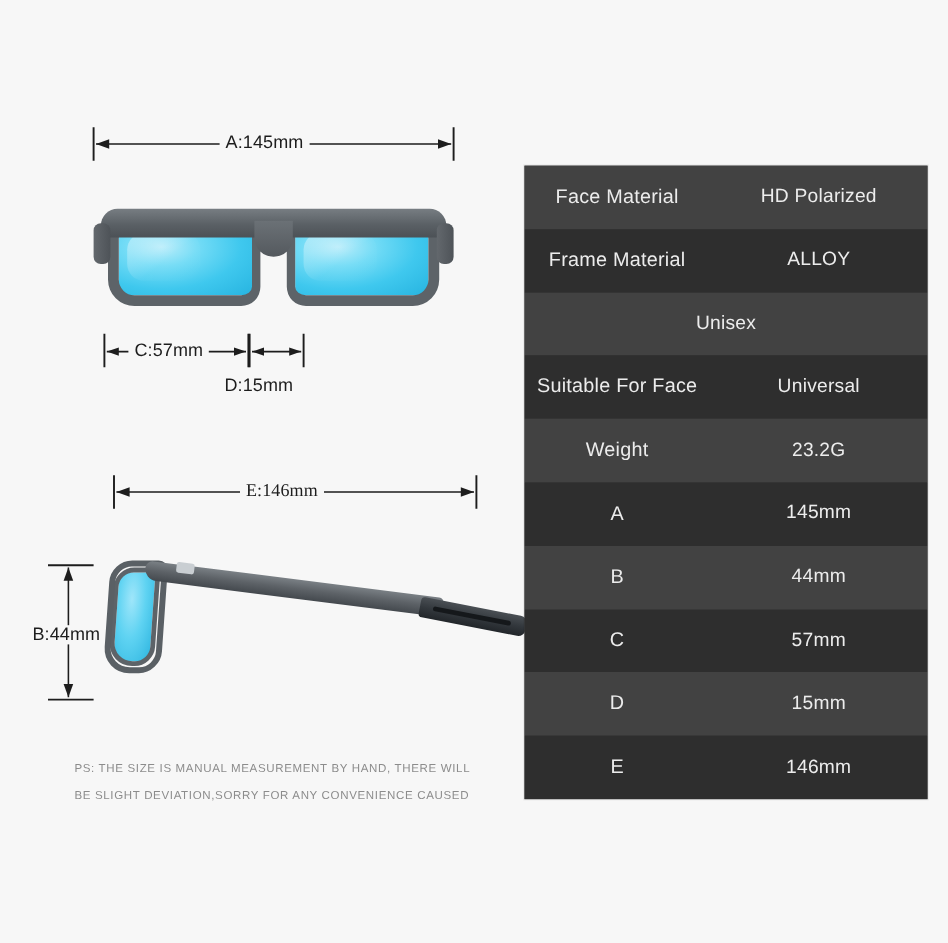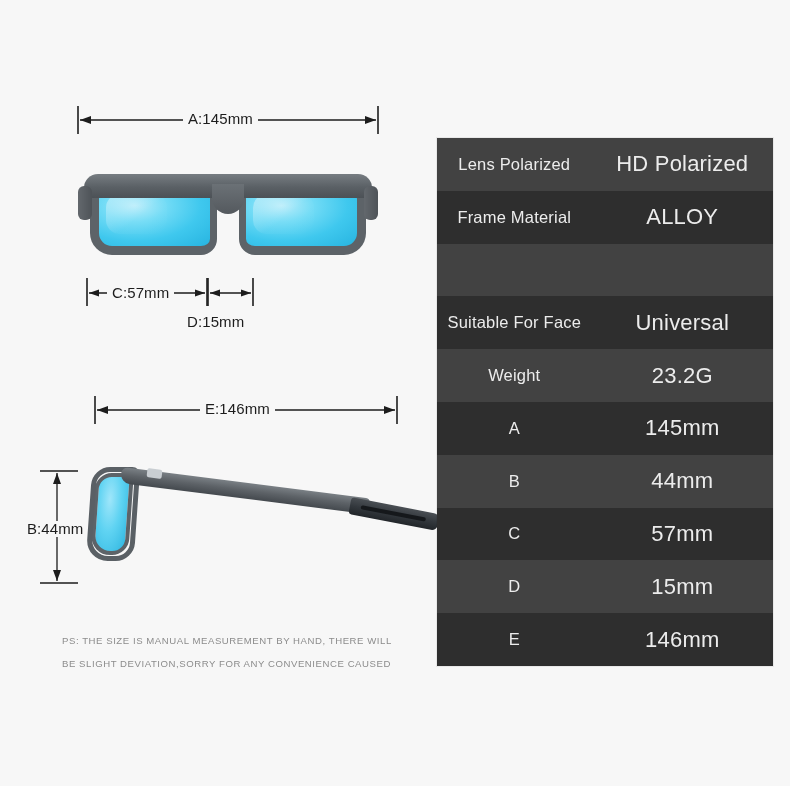--- a/index.html
+++ b/index.html
@@ -59,21 +59,21 @@
     text-align: center;
     color: #ececec;
     font-size: 16.5px;
     font-weight: 400;
     letter-spacing: 0.2px;
   }
   .spec-val {
     flex: 1;
     text-align: center;
     color: #ececec;
-    font-size: 22px;
+    font-size: 16px;
     font-weight: 400;
     letter-spacing: 0.2px;
   }
 
   
   .ps-note {
     position: absolute;
     left: 62px;
     top: 629px;
     width: 340px;
@@ -274,21 +274,21 @@
   </svg>
   <div class="dim-label" style="left:182px; top:314px;">D:15mm</div>
 
   <svg class="abs" style="left:88px; top:394px;" width="316" height="32" viewBox="0 0 316 32">
     <line x1="7" y1="2" x2="7" y2="30" stroke="#1d1d1d" stroke-width="1.6"></line>
     <line x1="309" y1="2" x2="309" y2="30" stroke="#1d1d1d" stroke-width="1.6"></line>
     <line x1="9" y1="16" x2="307" y2="16" stroke="#1d1d1d" stroke-width="1.3"></line>
     <polygon points="9,16 20,12 20,20" fill="#1d1d1d"></polygon>
     <polygon points="307,16 296,12 296,20" fill="#1d1d1d"></polygon>
   </svg>
-  <div class="dim-label" style="left:200px; top:401px;">E:146mm</div>
+  <div class="dim-label" style="left:200px; top:401px;font-family:Liberation Serif, serif;">E:146mm</div>
 
   <svg class="abs" style="left:34px; top:466px;" width="48" height="122" viewBox="0 0 48 122">
     <line x1="6" y1="5" x2="44" y2="5" stroke="#1d1d1d" stroke-width="1.6"></line>
     <line x1="6" y1="117" x2="44" y2="117" stroke="#1d1d1d" stroke-width="1.6"></line>
     <line x1="23" y1="7" x2="23" y2="115" stroke="#1d1d1d" stroke-width="1.3"></line>
     <polygon points="23,7 19,18 27,18" fill="#1d1d1d"></polygon>
     <polygon points="23,115 19,104 27,104" fill="#1d1d1d"></polygon>
   </svg>
   <div class="dim-label" style="left:22px; top:521px;">B:44mm</div>
 
@@ -302,30 +302,31 @@
   </div>
 
   <div class="ps-note">
     <div>PS: THE SIZE IS MANUAL MEASUREMENT BY HAND, THERE WILL</div>
     <div>BE SLIGHT DEVIATION,SORRY FOR ANY CONVENIENCE CAUSED</div>
   </div>
 
   <div class="spec-table">
 
     <div class="spec-row odd">
-      <div class="spec-key">Lens Polarized</div>
+      <div class="spec-key">Face Material</div>
       <div class="spec-val">HD Polarized</div>
     </div>
 
     <div class="spec-row even">
       <div class="spec-key">Frame Material</div>
       <div class="spec-val">ALLOY</div>
     </div>
 
     <div class="spec-row odd">
+      <div class="spec-val">Unisex</div>
     </div>
 
     <div class="spec-row even">
       <div class="spec-key">Suitable For Face</div>
       <div class="spec-val">Universal</div>
     </div>
 
     <div class="spec-row odd">
       <div class="spec-key">Weight</div>
       <div class="spec-val">23.2G</div>

